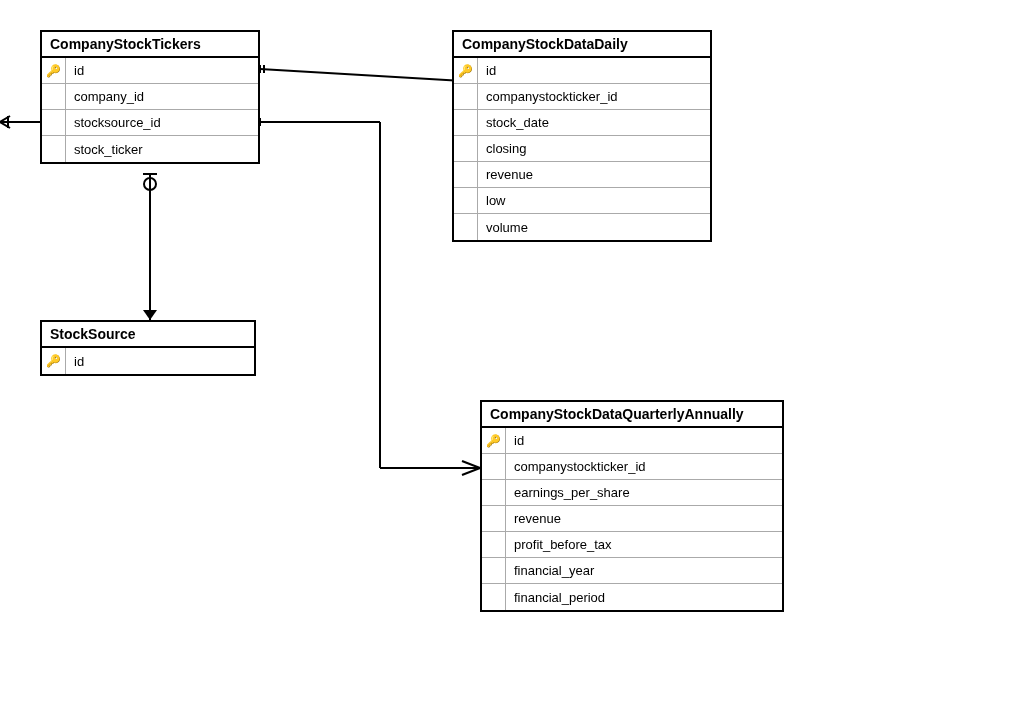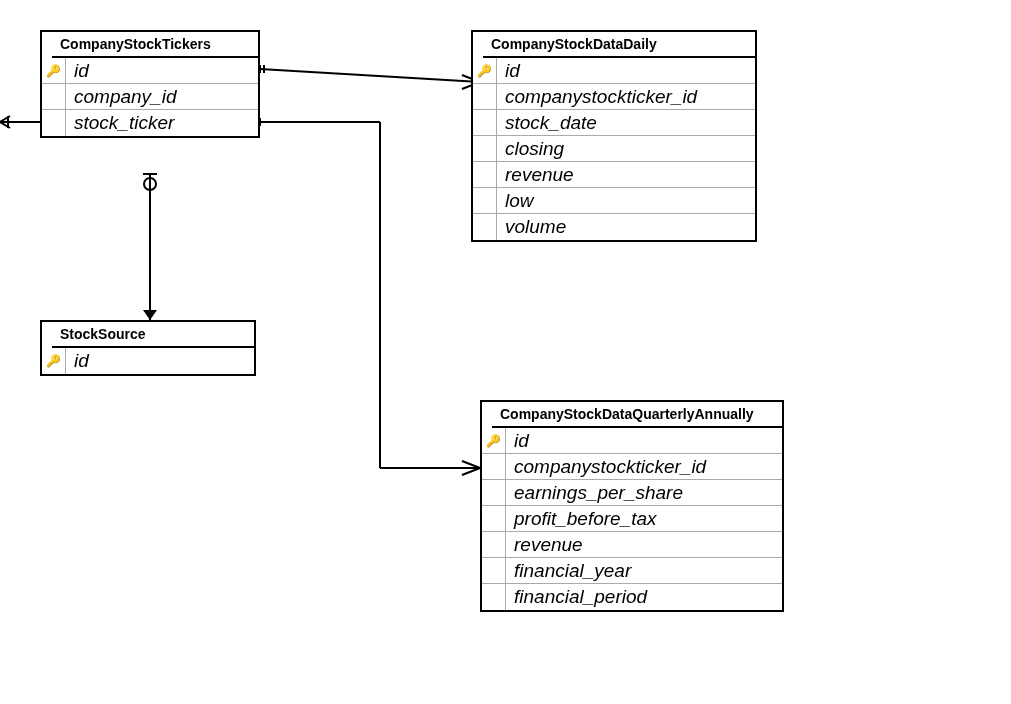--- a/index.html
+++ b/index.html
@@ -22,21 +22,20 @@
       position: absolute;
       border: 2px solid #000;
       background: #fff;
     }
     .db-table-header {
       background: #fff;
       border-bottom: 2px solid #000;
       font-weight: bold;
       padding: 4px 8px;
       font-size: 14px;
-      margin-left: 10px;
     }
     .db-table-row {
       display: flex;
       align-items: center;
       border-bottom: 1px solid #aaa;
       height: 26px;
     }
     .db-table-row:last-child {
       border-bottom: none;
     }
@@ -45,22 +44,21 @@
       min-width: 24px;
       height: 100%;
       border-right: 1px solid #aaa;
       display: flex;
       align-items: center;
       justify-content: center;
       font-size: 11px;
     }
     .db-table-row .field-name {
       padding: 0 8px;
-      font-size: 19px;
-      font-style: italic;
+      font-size: 13px;
     }
     .pk-icon {
       color: #000;
       font-size: 12px;
     }
     svg.connector {
       position: absolute;
       top: 0;
       left: 0;
       width: 1011px;
@@ -115,25 +113,29 @@
           <span class="pk-icon">🔑</span>
         </div>
       <div class="field-name">id</div>
     </div>
     <div class="db-table-row">
       <div class="icon-cell"></div>
       <div class="field-name">company_id</div>
     </div>
     <div class="db-table-row">
       <div class="icon-cell"></div>
+      <div class="field-name">stocksource_id</div>
+    </div>
+    <div class="db-table-row">
+      <div class="icon-cell"></div>
       <div class="field-name">stock_ticker</div>
     </div>
   </div>
 
-  <div class="db-table" style="left: 471px; top: 30px; width: 286px;">
+  <div class="db-table" style="left: 452px; top: 30px; width: 260px;">
     <div class="db-table-header">CompanyStockDataDaily</div>
     <div class="db-table-row">
       <div class="icon-cell">
           <span class="pk-icon">🔑</span>
         </div>
       <div class="field-name">id</div>
     </div>
     <div class="db-table-row">
       <div class="icon-cell"></div>
       <div class="field-name">companystockticker_id</div>
@@ -181,28 +183,28 @@
     <div class="db-table-row">
       <div class="icon-cell"></div>
       <div class="field-name">companystockticker_id</div>
     </div>
     <div class="db-table-row">
       <div class="icon-cell"></div>
       <div class="field-name">earnings_per_share</div>
     </div>
     <div class="db-table-row">
       <div class="icon-cell"></div>
+      <div class="field-name">revenue</div>
+    </div>
+    <div class="db-table-row">
+      <div class="icon-cell"></div>
       <div class="field-name">profit_before_tax</div>
     </div>
     <div class="db-table-row">
       <div class="icon-cell"></div>
-      <div class="field-name">revenue</div>
-    </div>
-    <div class="db-table-row">
-      <div class="icon-cell"></div>
       <div class="field-name">financial_year</div>
     </div>
     <div class="db-table-row">
       <div class="icon-cell"></div>
       <div class="field-name">financial_period</div>
     </div>
   </div>
 
 </div>
 

